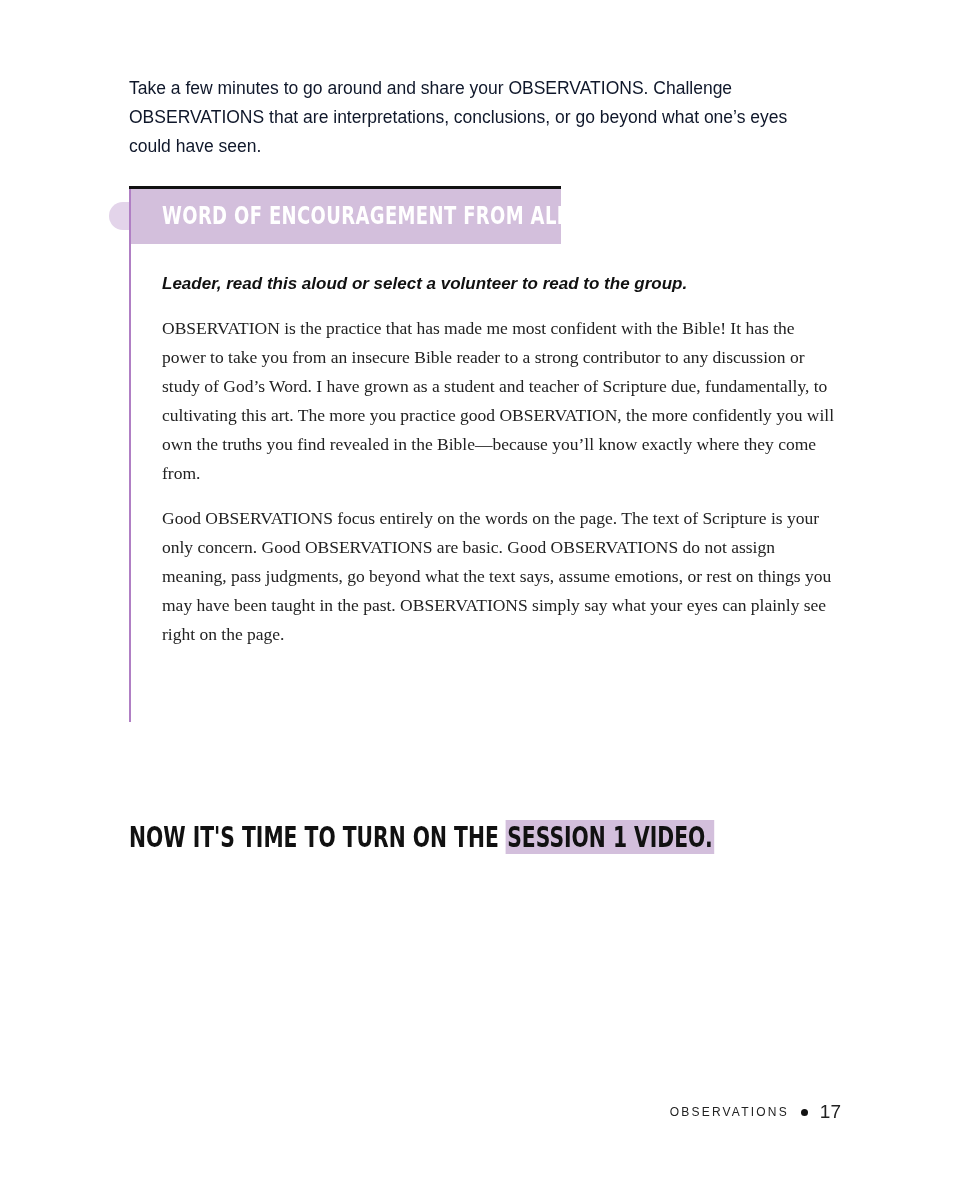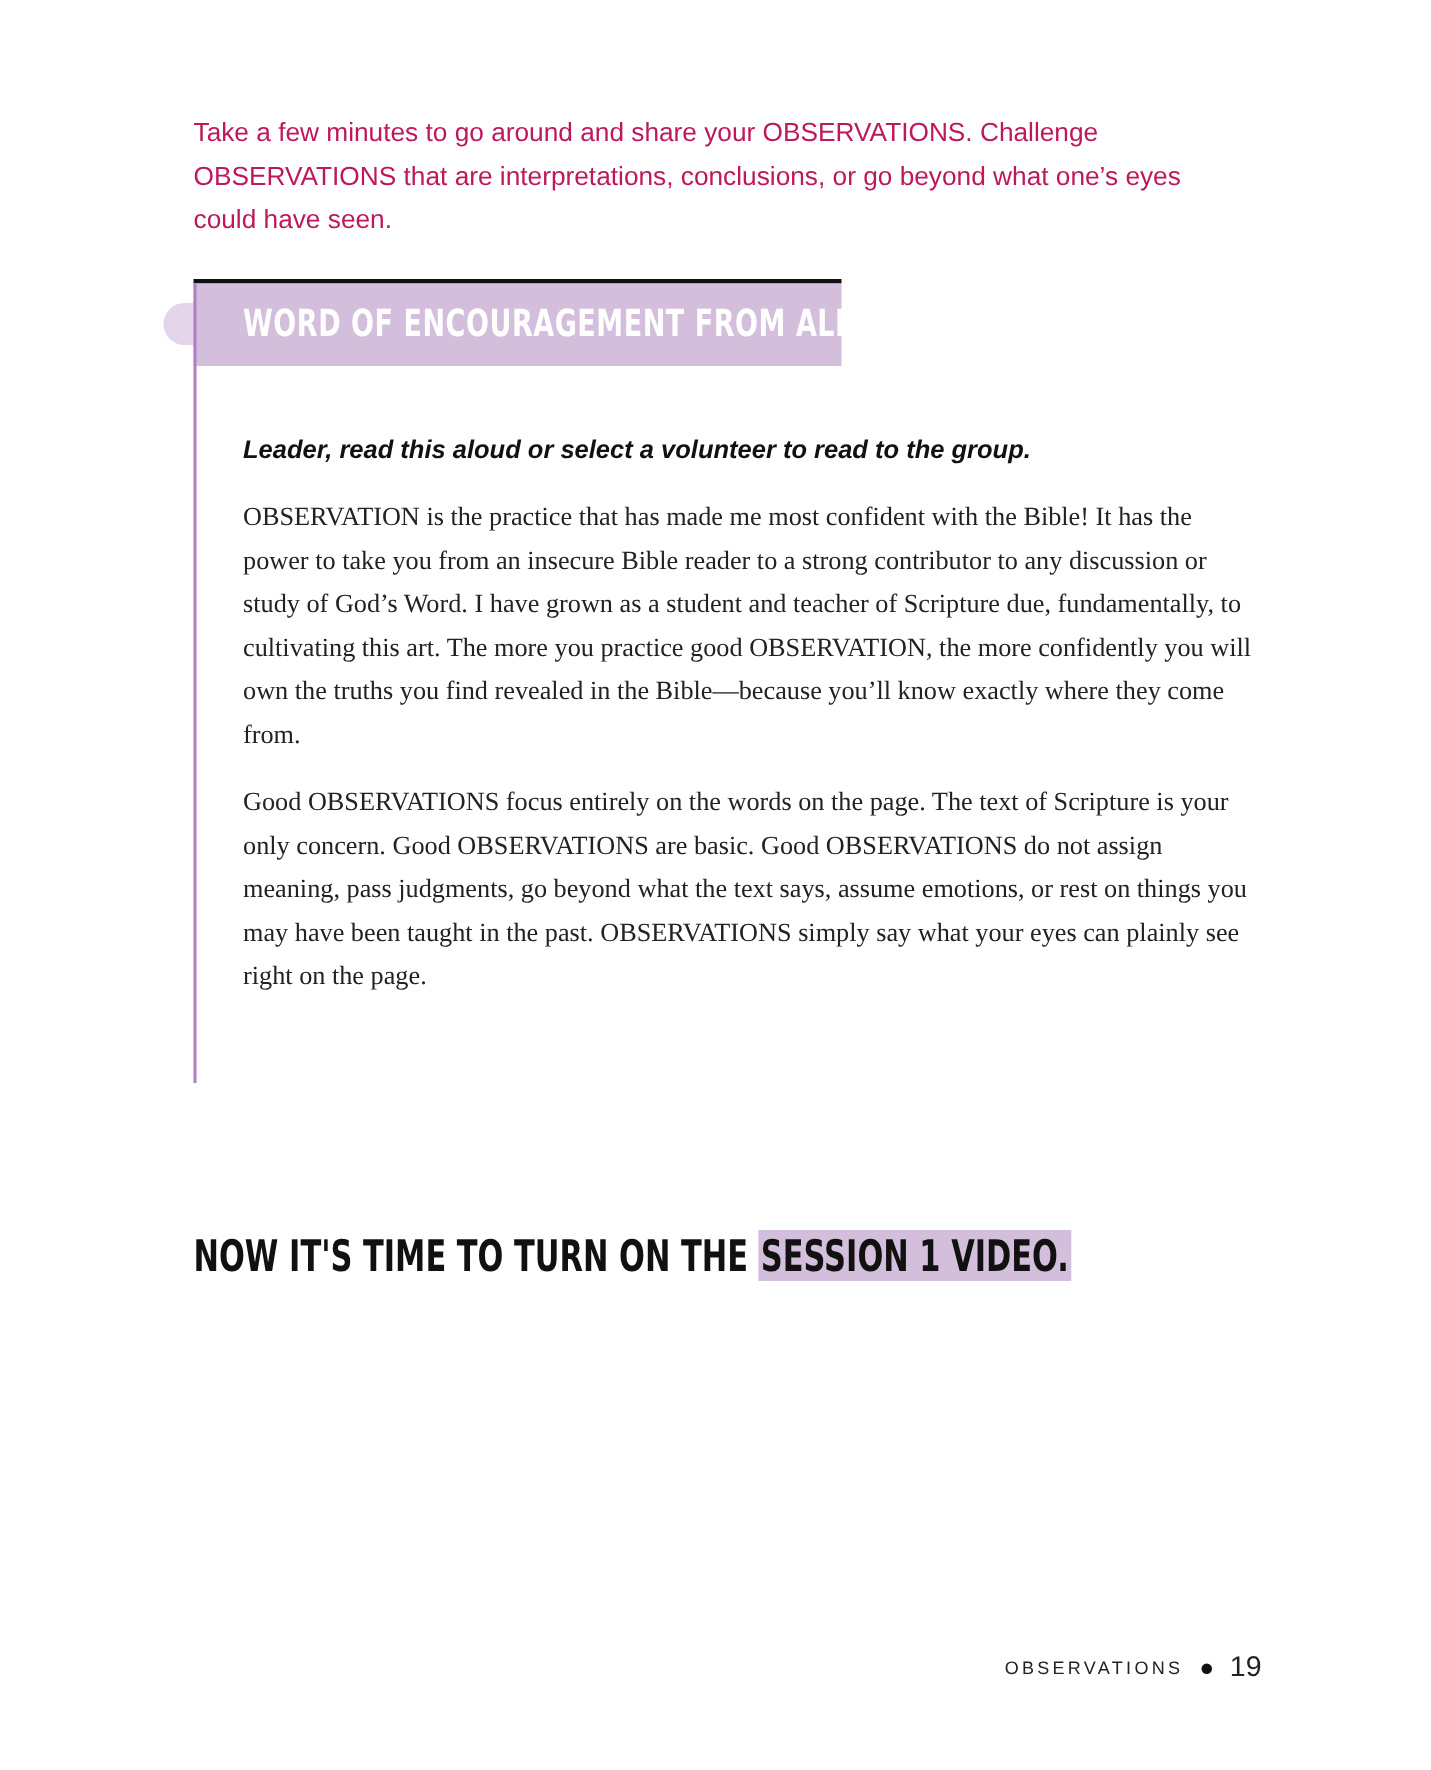--- a/index.html
+++ b/index.html
@@ -16,21 +16,21 @@
     color: #1d1d1d;
   }
   .intro {
     position: absolute;
     left: 129px;
     top: 74px;
     width: 700px;
     font-size: 17.5px;
     line-height: 29px;
     margin: 0;
-    color: #be185d;
+    color: #0f172a;
   }
   .callout {
     position: absolute;
     left: 129px;
     top: 186px;
     width: 720px;
     height: 536px;
   }
   .callout-rule {
     position: absolute;
@@ -77,21 +77,20 @@
     top: 3px;
     width: 2px;
     height: 533px;
     background: #b07fc4;
   }
   .callout-body {
     position: absolute;
     left: 33px;
     top: 84px;
     width: 680px;
-    margin-top: 16px;
   }
   .callout-lead {
     font-weight: bold;
     font-style: italic;
     font-size: 17px;
     line-height: 28px;
     margin: 0 0 16px 0;
     color: #111;
   }
   .callout-para {
@@ -162,14 +161,14 @@
   </div>
 </section>
 
 <div class="cta">
   <span>NOW IT'S TIME TO TURN ON THE </span><span class="cta-highlight">SESSION 1 VIDEO.</span>
 </div>
 
 <footer class="footer">
   <span class="footer-section">OBSERVATIONS</span>
   <span class="footer-dot"></span>
-  <span class="footer-page">19</span>
+  <span class="footer-page">17</span>
 </footer>
 
 </body></html>

